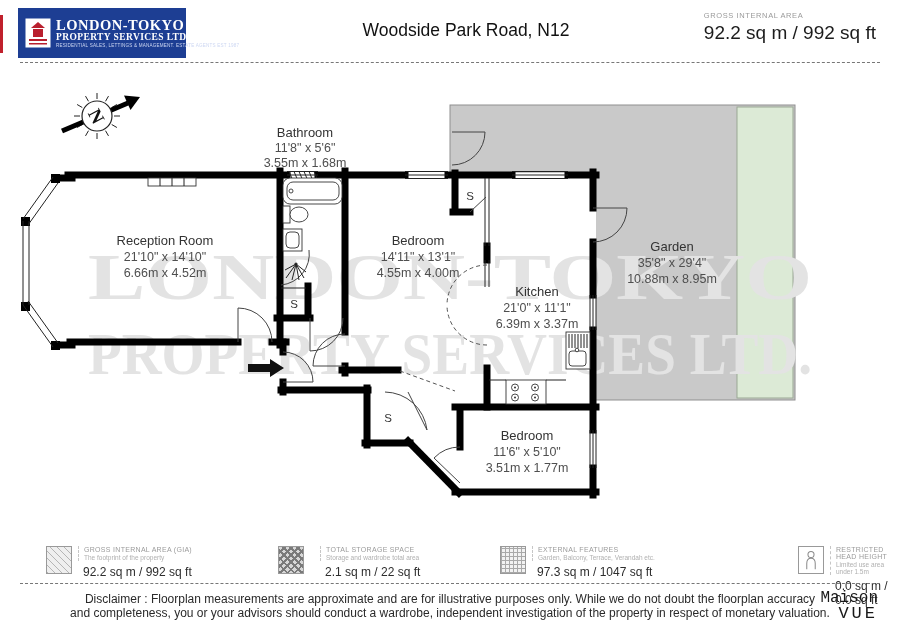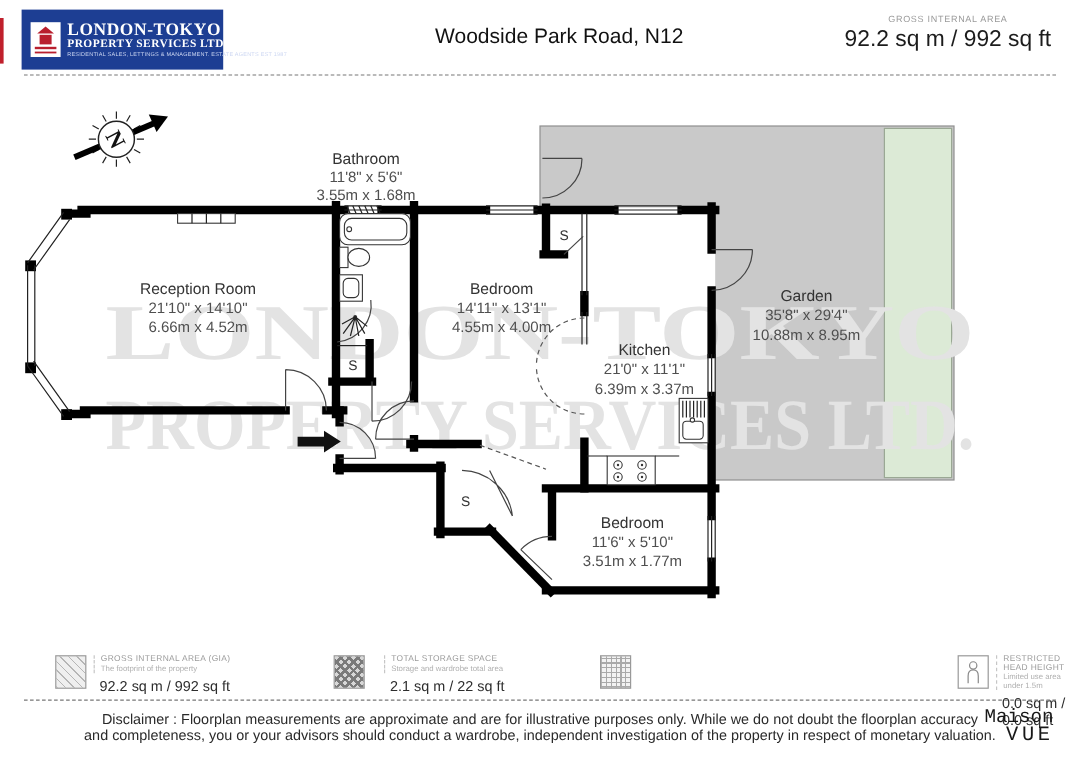--- a/index.html
+++ b/index.html
@@ -9,21 +9,21 @@
 
   
   #logo-box{left:18px;top:8px;width:168px;height:50px;background:#1d3e93;display:flex;align-items:center;}
   #logo-red-sliver{left:0;top:15px;width:3px;height:38px;background:#c0202c;}
   #crest{margin-left:7px;flex:0 0 auto;}
   #logo-text{margin-left:5px;color:#fff;font-family:"Liberation Serif",serif;line-height:1.05;}
   #logo-l1{font-size:14.5px;font-weight:bold;letter-spacing:.5px;}
   #logo-l2{font-size:9.5px;font-weight:bold;letter-spacing:.4px;}
   #logo-l3{font-size:4.6px;font-family:"Liberation Sans",sans-serif;color:#cdd7f2;letter-spacing:.2px;margin-top:1px;white-space:nowrap;}
   #page-title{left:0;right:0;top:20px;text-align:center;font-size:17.5px;color:#111;padding-left:32px;}
-  #gia-block{right:24px;top:11px;text-align:center;margin-left:22px;}
+  #gia-block{right:24px;top:11px;margin-left:22px;}
   #gia-label{font-size:7.5px;color:#9a9a9a;letter-spacing:.6px;}
   #gia-value{font-size:19px;color:#1c1c1c;margin-top:2px;}
   .dashline{left:20px;right:20px;border-top:1px dashed #777;height:0;}
 
   
   .legend-item{position:absolute;top:546px;display:flex;gap:6px;}
   .swatch{width:26px;height:28px;border:1px solid #999;box-sizing:border-box;flex:0 0 auto;background:#f4f4f4;}
   .sw-hatch{background:repeating-linear-gradient(45deg,#b5b5b5 0 1px,#efefef 1px 5px);}
   .sw-check{background:repeating-linear-gradient(45deg,#7a7a7a 0 2px,rgba(0,0,0,0) 2px 5px),
              repeating-linear-gradient(-45deg,#7a7a7a 0 2px,#d7d7d7 2px 5px);}
@@ -254,20 +254,27 @@
     <div>
       <div class="lhead">
         <div class="ltitle">TOTAL STORAGE SPACE</div>
         <div class="lsub">Storage and wardrobe total area</div>
       </div>
       <div class="lvalue">2.1 sq m / 22 sq ft</div>
     </div>
   </div>
   <div class="legend-item" style="left:500px;">
     <div class="swatch sw-grid"></div>
+    <div>
+      <div class="lhead">
+        <div class="ltitle">EXTERNAL FEATURES</div>
+        <div class="lsub">Garden, Balcony, Terrace, Verandah etc.</div>
+      </div>
+      <div class="lvalue">97.3 sq m / 1047 sq ft</div>
+    </div>
   </div>
   <div class="legend-item" style="left:750px;padding-left:48px;">
     <div class="swatch sw-person">
       <svg width="22" height="24" viewBox="0 0 26 28">
         <circle cx="13" cy="7.5" r="3.6" fill="none" stroke="#8a8a8a" stroke-width="1.2"></circle>
         <path d="M13 12c-3.4 0-5 2.6-5 6v7m5-13c3.4 0 5 2.6 5 6v7" fill="none" stroke="#8a8a8a" stroke-width="1.2"></path>
       </svg>
     </div>
     <div>
       <div class="lhead">

